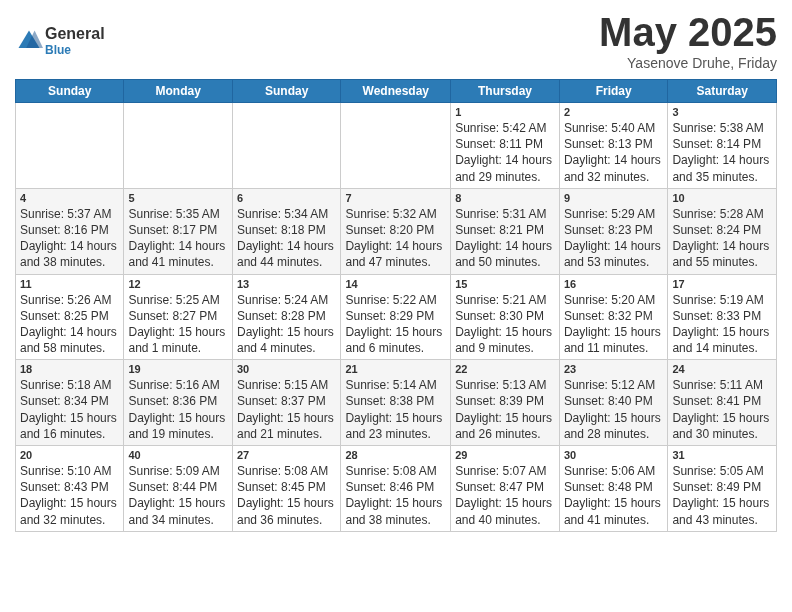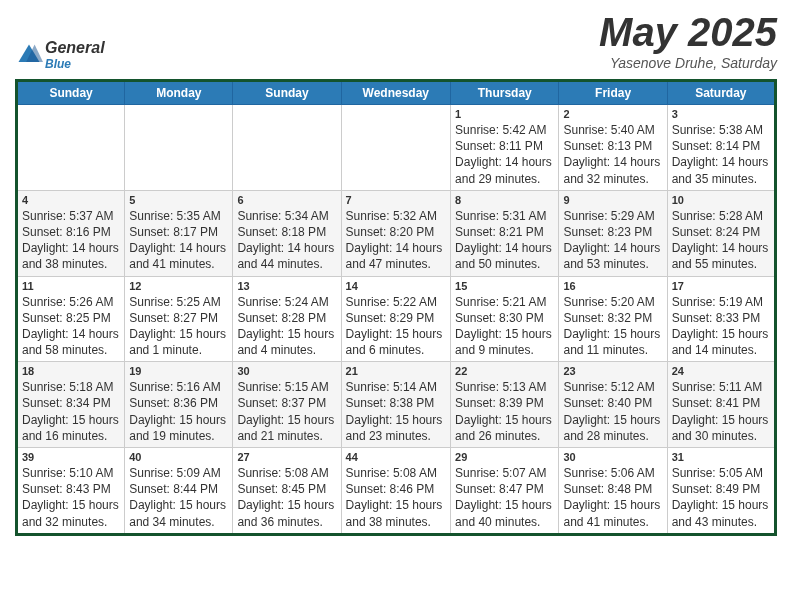--- a/index.html
+++ b/index.html
@@ -12,23 +12,22 @@
     }
     .page {
       width: 792px;
       height: 612px;
       padding: 10px 15px;
       background: #fff;
     }
     .header {
       display: flex;
       justify-content: space-between;
-      align-items: flex-end;
+      align-items: center;
       margin-bottom: 8px;
-      font-style: italic;
     }
     .logo {
       display: flex;
       align-items: center;
     }
     .logo-icon {
       width: 28px;
       height: 28px;
       margin-right: 2px;
     }
@@ -40,21 +39,21 @@
       font-weight: bold;
       color: #333;
     }
     .title-location {
       font-size: 14px;
       color: #555;
     }
     .calendar {
       width: 100%;
       border-collapse: collapse;
-      border: 3px solid #14532d;
+      border: 1px solid #14532d;
     }
     .calendar th {
       background: #2c7bb6;
       color: #fff;
       font-size: 12px;
       font-weight: bold;
       text-align: center;
       padding: 4px 2px;
       border: 1px solid #2066a0;
     }
@@ -101,21 +100,21 @@
         <polygon points="20,5 35,30 5,30" fill="#2c7bb6"></polygon>
         <polygon points="28,5 40,30 16,30" fill="#1a5490" opacity="0.5"></polygon>
       </svg>
       <div>
         <div style="font-size:16px;font-weight:bold;color:#333;">General</div>
         <div style="font-size:12px;font-weight:bold;color:#2c7bb6;">Blue</div>
       </div>
     </div>
     <div class="title-block">
       <div class="title-month">May 2025</div>
-      <div class="title-location">Yasenove Druhe, Saturday</div>
+      <div class="title-location">Yasenove Druhe, Friday</div>
     </div>
   </div>
 
   <table class="calendar">
     <thead>
       <tr>
         <th>Sunday</th>
         <th>Monday</th>
         <th>Sunday</th>
         <th>Wednesday</th>
@@ -300,42 +299,42 @@
           <td>
             <div class="day-number">24</div>
             <div class="day-info">Sunrise: 5:11 AM
 Sunset: 8:41 PM
 Daylight: 15 hours
 and 30 minutes.</div>
           </td>
         </tr>
         <tr>
           <td>
-            <div class="day-number">39</div>
+            <div class="day-number">20</div>
             <div class="day-info">Sunrise: 5:10 AM
 Sunset: 8:43 PM
 Daylight: 15 hours
 and 32 minutes.</div>
           </td>
           <td>
             <div class="day-number">40</div>
             <div class="day-info">Sunrise: 5:09 AM
 Sunset: 8:44 PM
 Daylight: 15 hours
 and 34 minutes.</div>
           </td>
           <td>
             <div class="day-number">27</div>
             <div class="day-info">Sunrise: 5:08 AM
 Sunset: 8:45 PM
 Daylight: 15 hours
 and 36 minutes.</div>
           </td>
           <td>
-            <div class="day-number">44</div>
+            <div class="day-number">28</div>
             <div class="day-info">Sunrise: 5:08 AM
 Sunset: 8:46 PM
 Daylight: 15 hours
 and 38 minutes.</div>
           </td>
           <td>
             <div class="day-number">29</div>
             <div class="day-info">Sunrise: 5:07 AM
 Sunset: 8:47 PM
 Daylight: 15 hours

